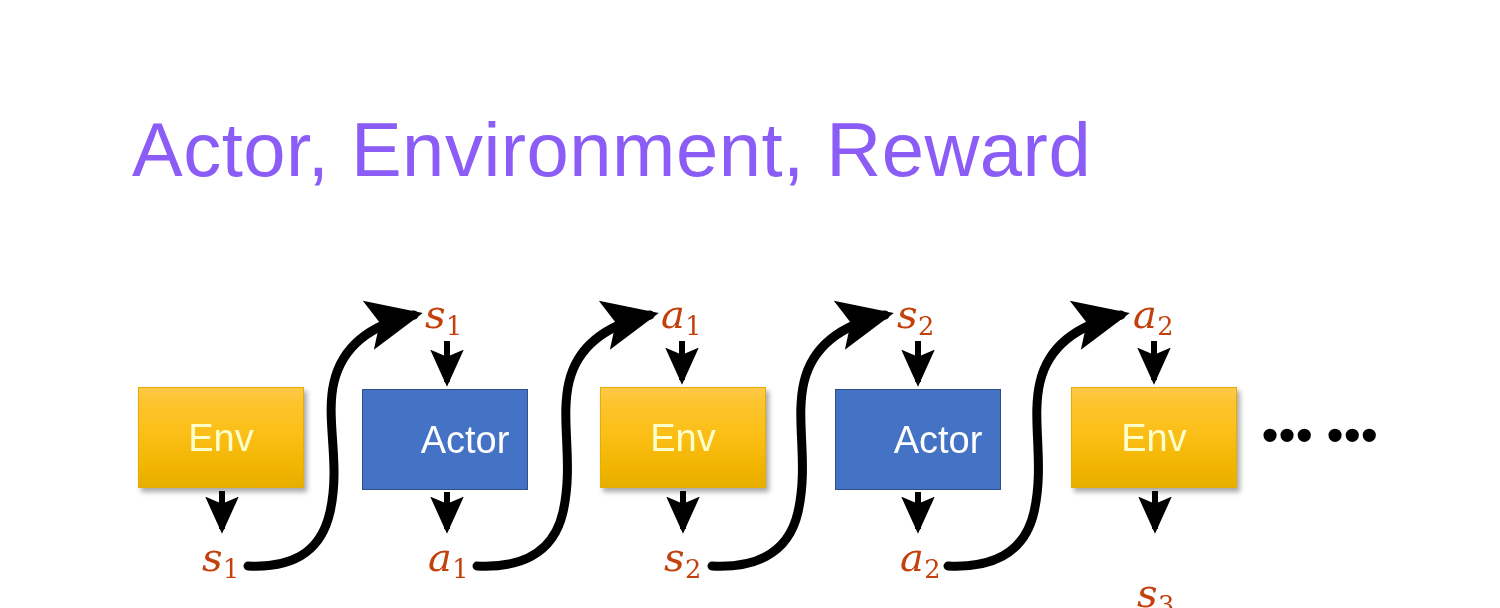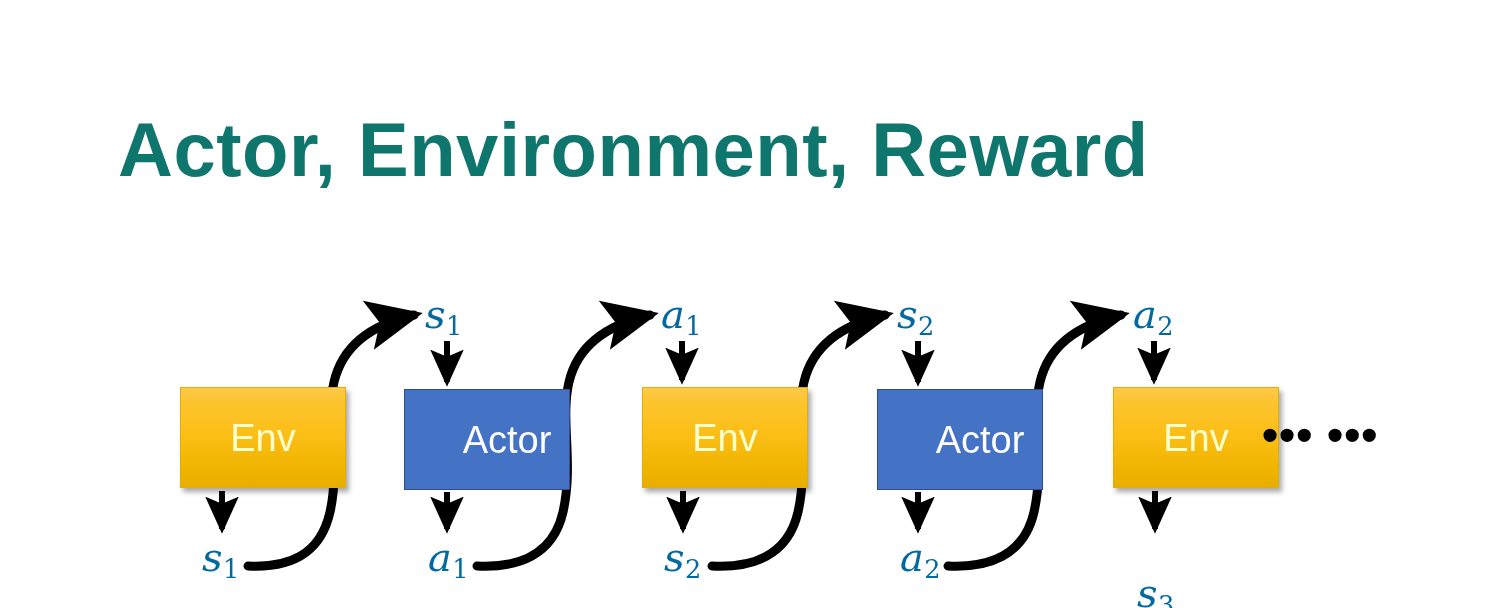--- a/index.html
+++ b/index.html
@@ -15,27 +15,27 @@
     position: relative;
     width: 1500px;
     height: 608px;
     background: #ffffff;
     overflow: hidden;
   }
 
   
   #slide-title {
     position: absolute;
-    left: 118px;
+    left: 132px;
     top: 112px;
     font-family: "Liberation Sans", sans-serif;
     font-size: 76px;
-    font-weight: 700;
+    font-weight: 400;
     line-height: 1.0;
-    color: #0f766e;
+    color: #8b5cf6;
     letter-spacing: 0.5px;
     white-space: nowrap;
   }
 
   
   #diagram {
     position: absolute;
     left: 0;
     top: 0;
     width: 1500px;
@@ -47,21 +47,20 @@
     position: absolute;
     box-sizing: border-box;
     display: flex;
     align-items: center;
     justify-content: center;
     font-family: "Liberation Sans", sans-serif;
     font-size: 38px;
     font-weight: 400;
     line-height: 1;
     white-space: nowrap;
-    margin-left: 42px;
   }
   .node-box.env {
     background: linear-gradient(to bottom, #FFC94A 0%, #FDC42F 14%, #FCBF18 45%, #F0B400 82%, #E8AE00 100%);
     color: #FFFFCC;
     border: 1px solid #E3AE04;
     box-shadow: 3px 4px 5px rgba(0,0,0,0.34);
   }
   .node-box.actor {
     background: #4472C4;
     color: #FFFFFF;
@@ -69,21 +68,21 @@
     padding-left: 40px;
   }
 
   
   .var-label {
     position: absolute;
     font-family: "DejaVu Serif", serif;
     font-style: italic;
     font-size: 40px;
     line-height: 1;
-    color: #0369a1;
+    color: #c2410c;
     white-space: nowrap;
   }
   .var-label .sub {
     font-size: 0.64em;
     font-style: normal;
     vertical-align: -0.28em;
     margin-left: 0.5px;
   }
 
   

